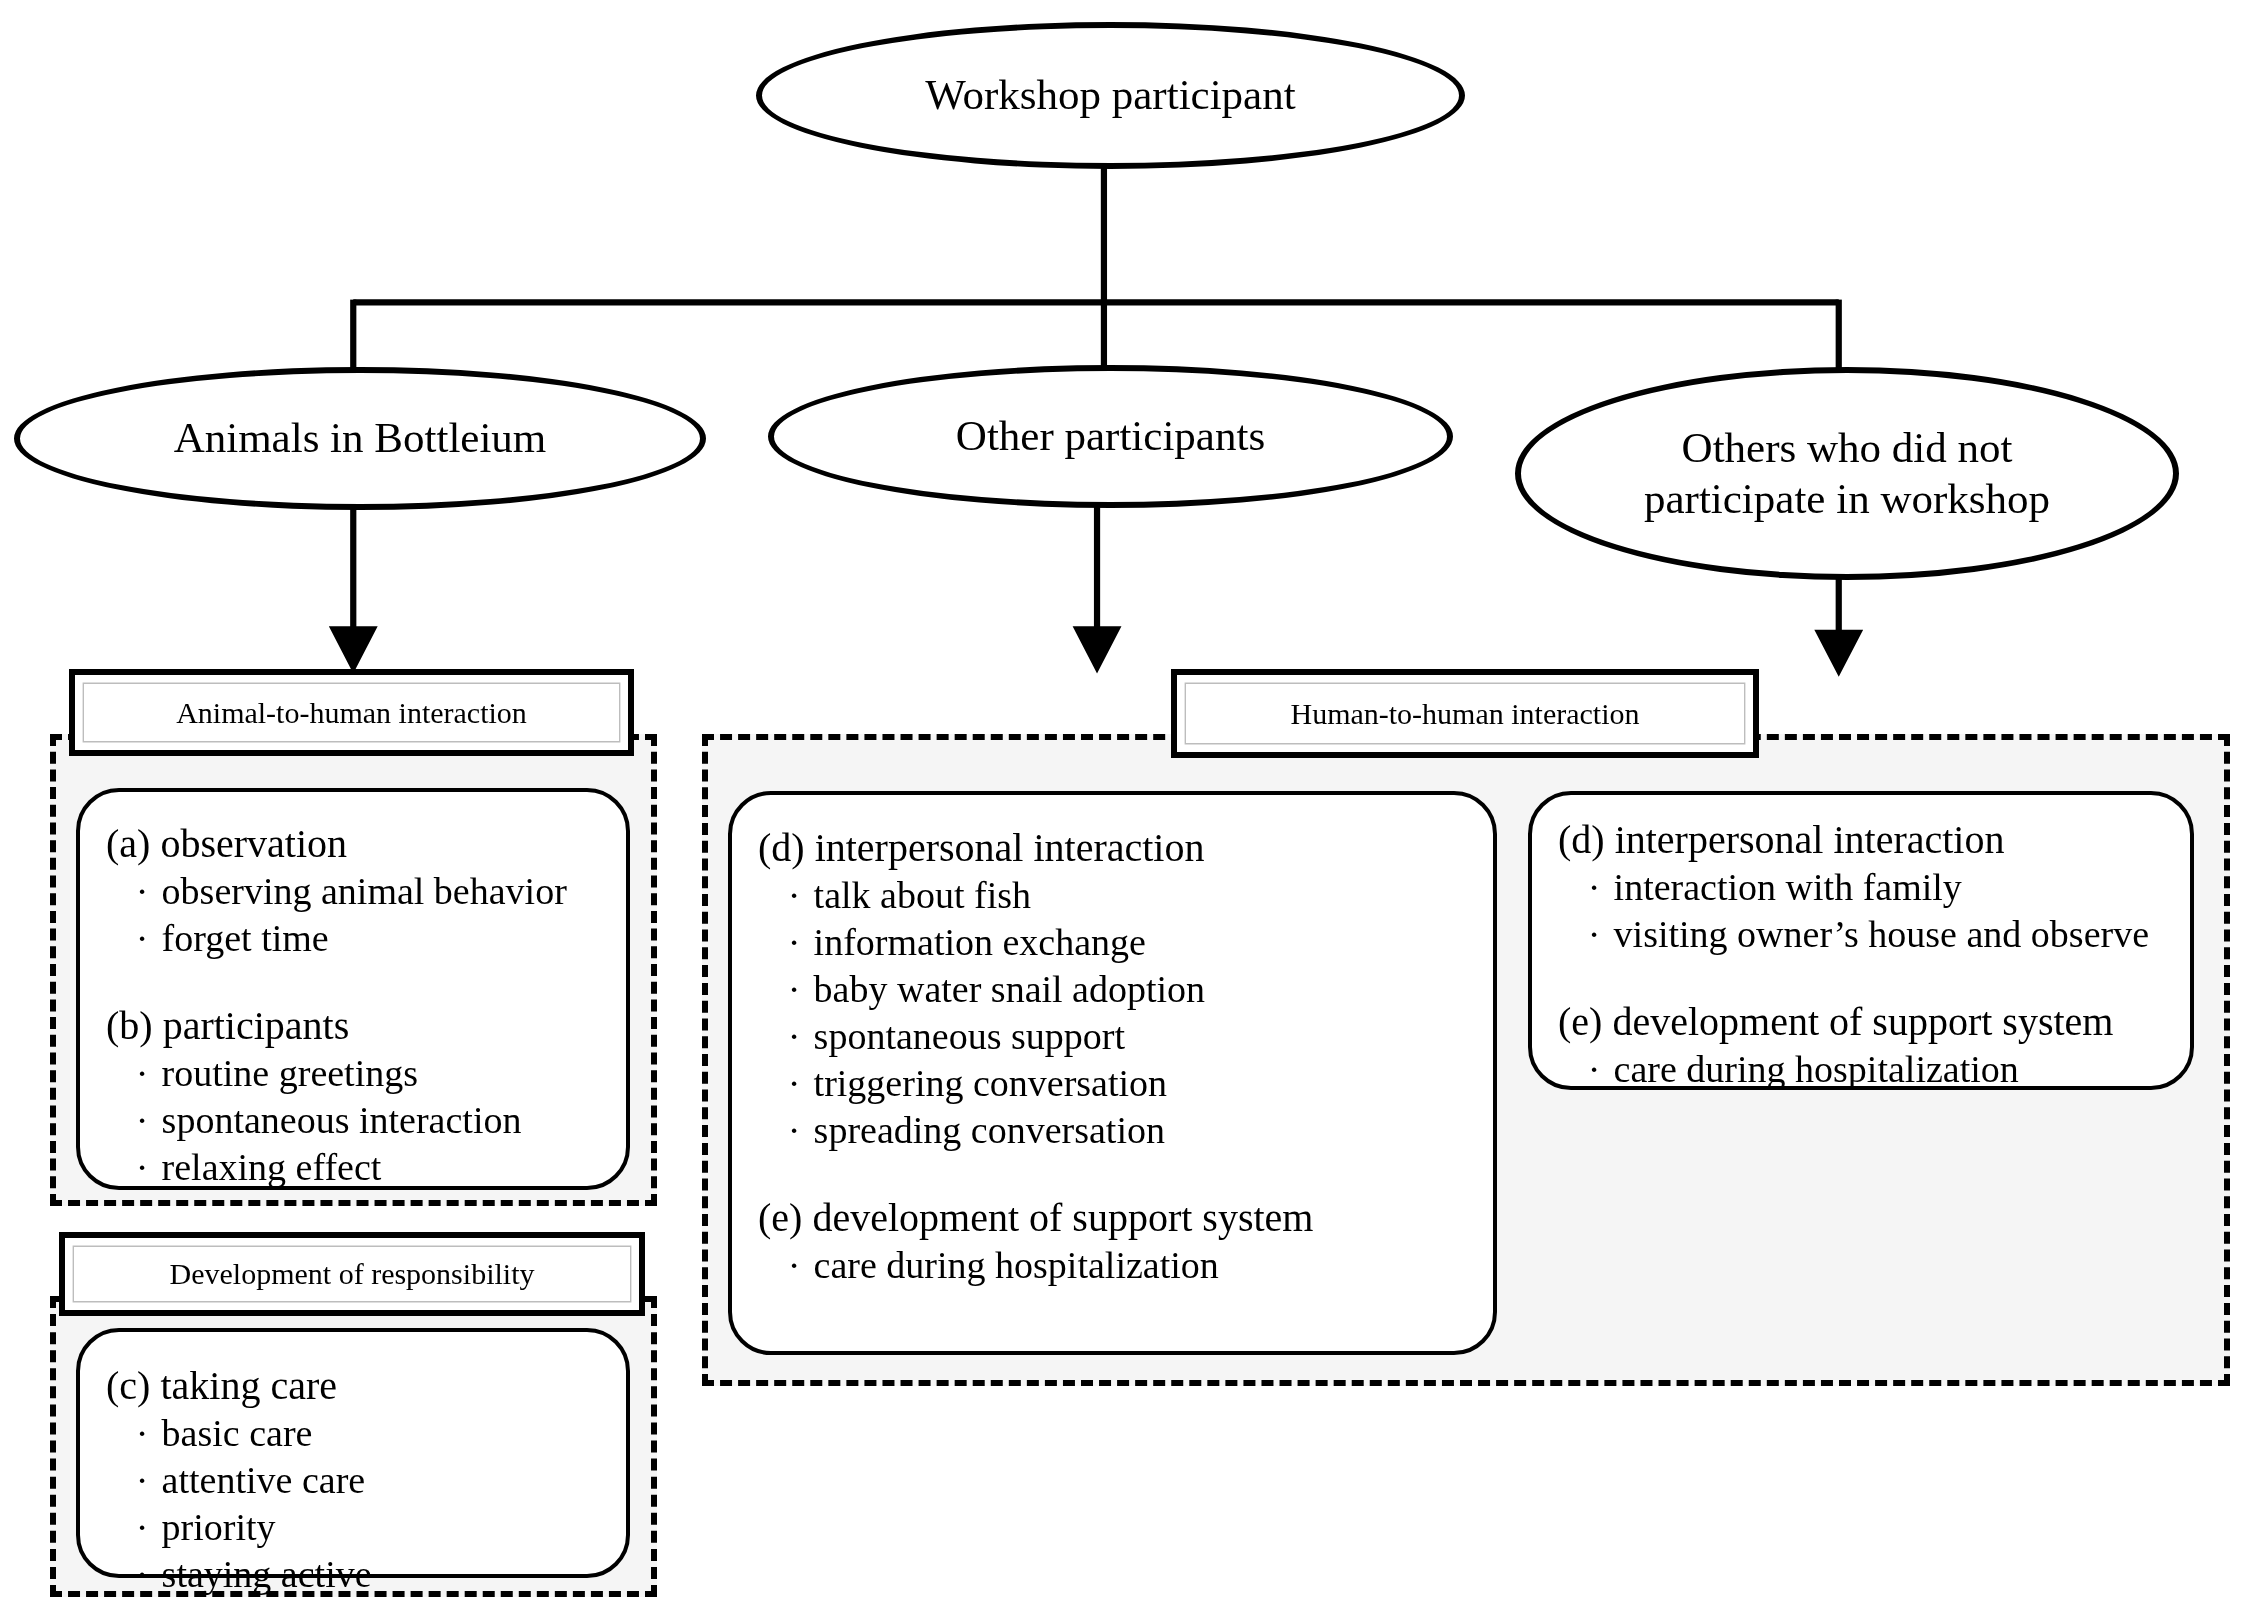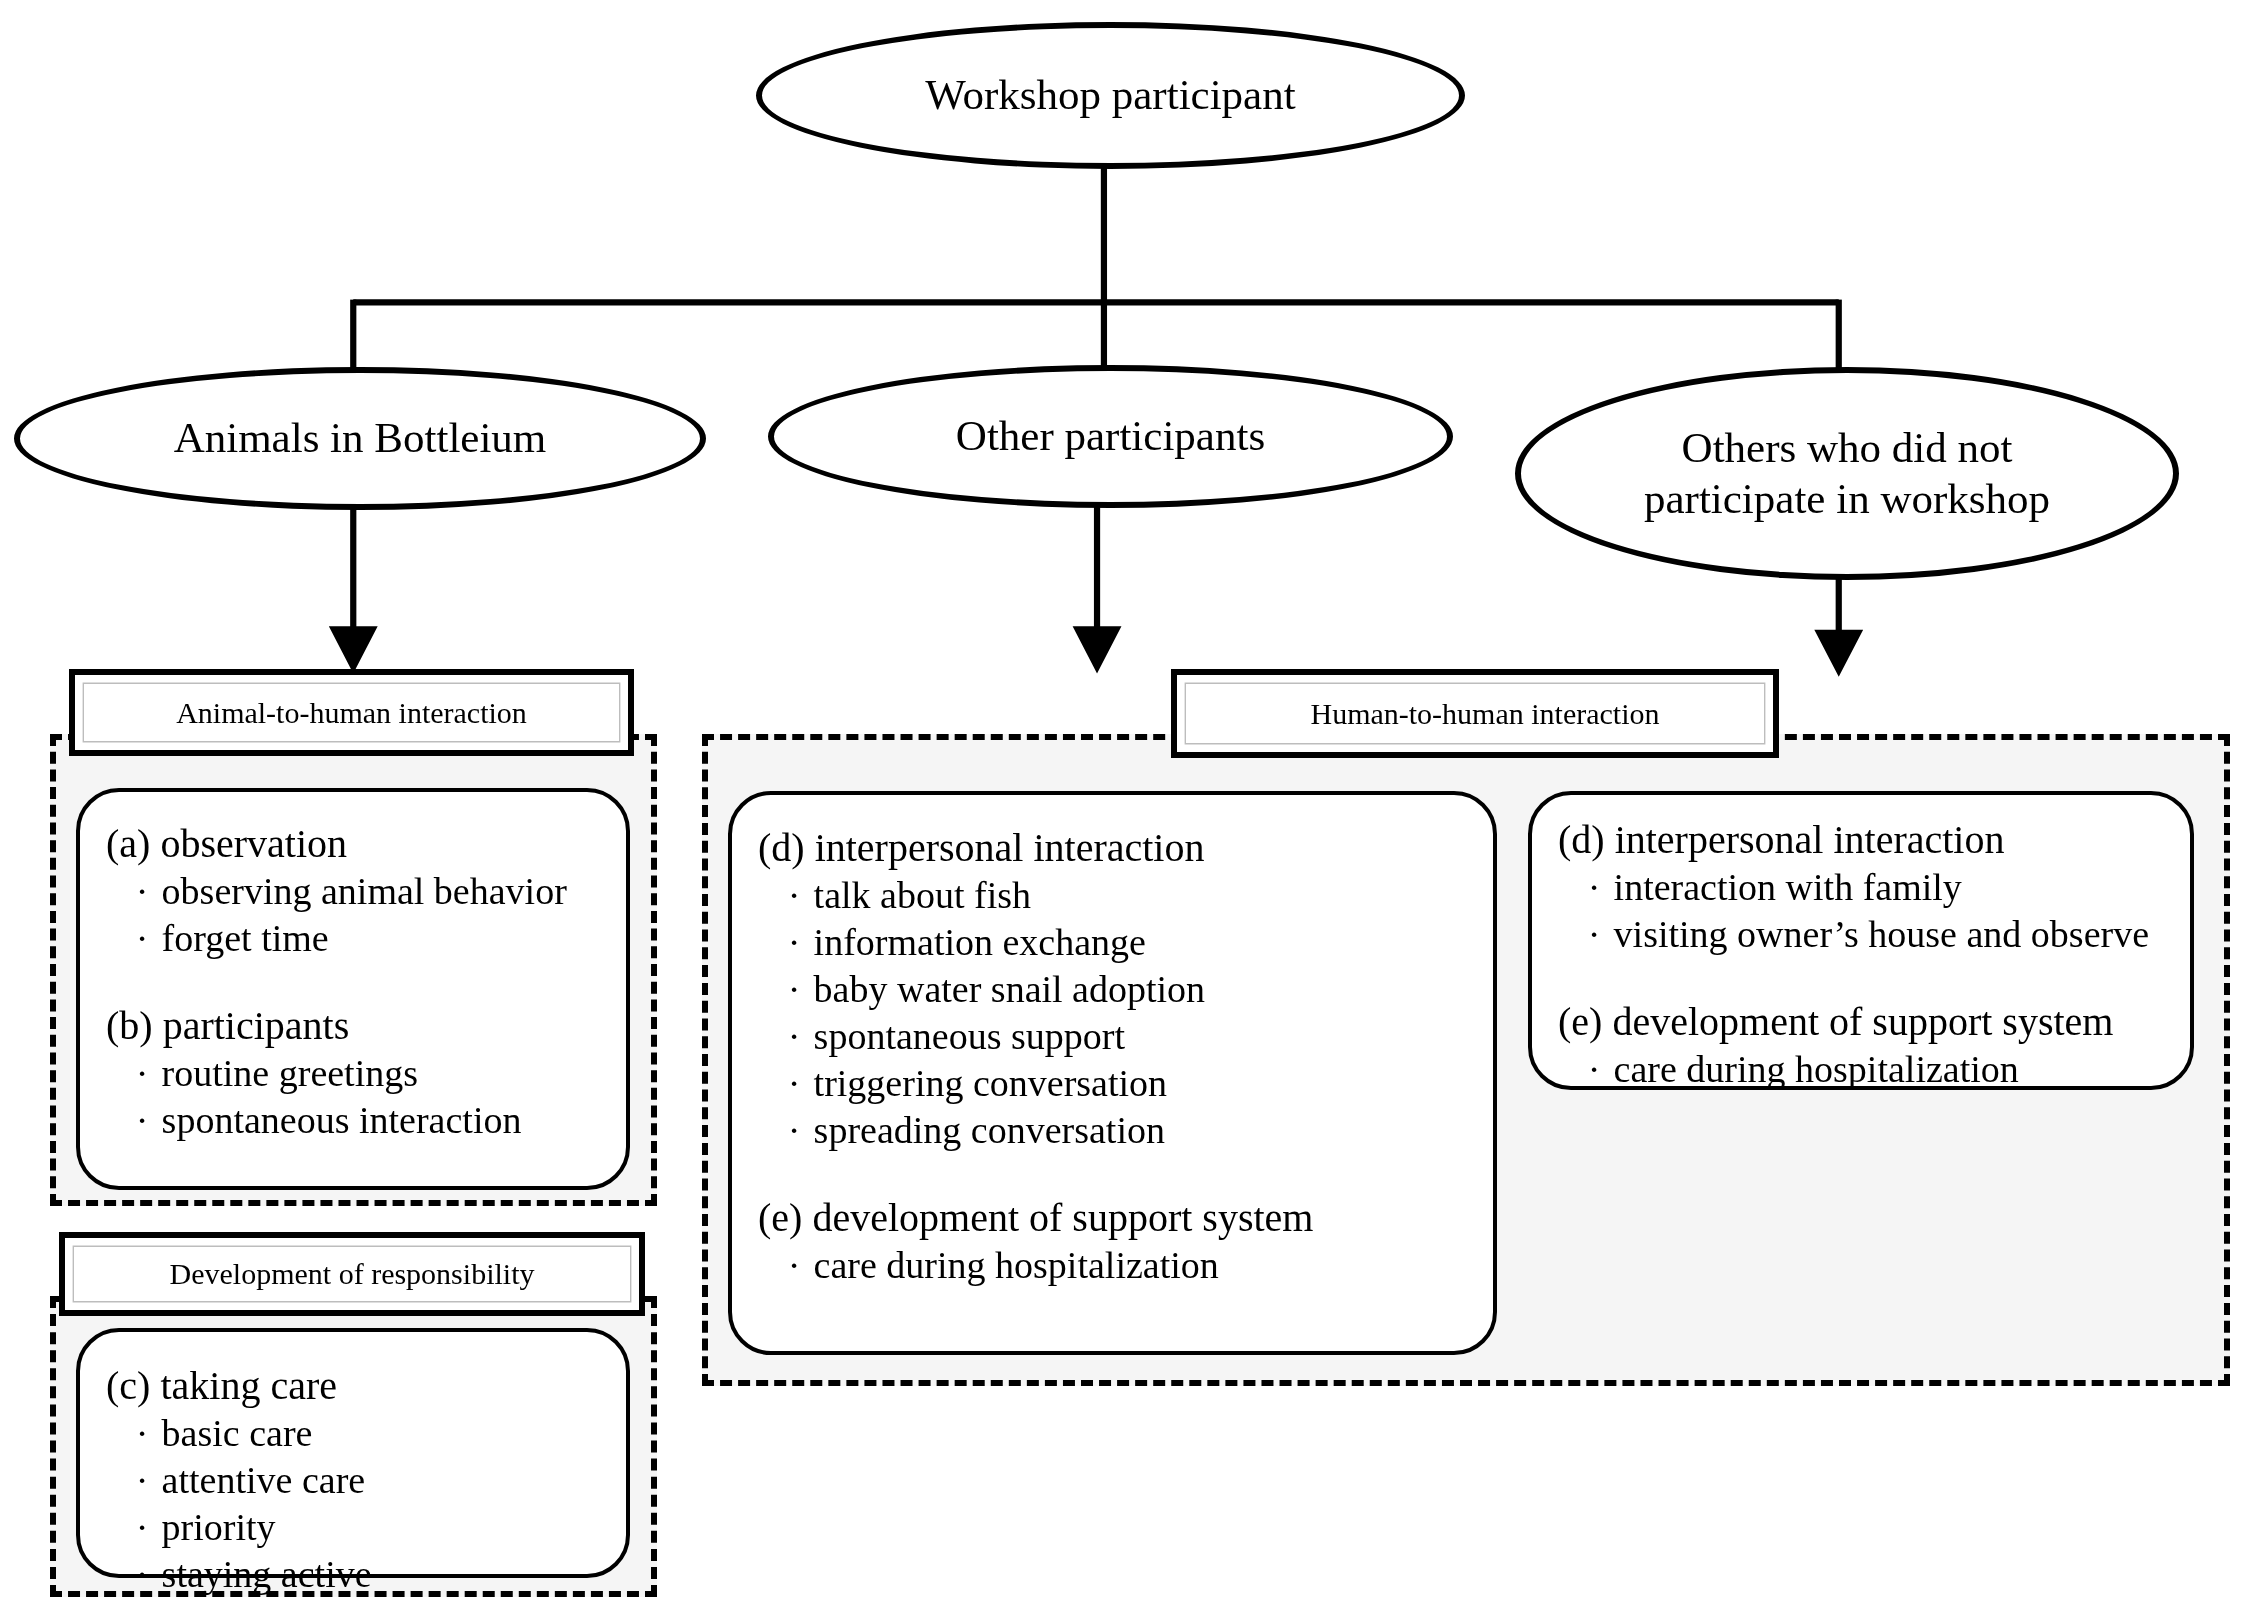--- a/index.html
+++ b/index.html
@@ -127,20 +127,21 @@
     <div class="inner">
         <div class="group">
           <div class="group-title">(a) observation</div>
           <div class="bullet-item"><span class="bullet">·</span><span>observing animal behavior</span></div>
           <div class="bullet-item"><span class="bullet">·</span><span>forget time</span></div>
         </div>
         <div class="group">
           <div class="group-title">(b) participants</div>
           <div class="bullet-item"><span class="bullet">·</span><span>routine greetings</span></div>
           <div class="bullet-item"><span class="bullet">·</span><span>spontaneous interaction</span></div>
+          <div class="bullet-item"><span class="bullet">·</span><span>relaxing effect</span></div>
         </div>
       </div>
   </div>
 
   <div class="dashed-panel" style="left:50px;top:1296px;width:595px;height:289px;"></div>
   <div class="header-box" style="left:59px;top:1232px;width:574px;height:72px;">
     <span>Development of responsibility</span>
   </div>
   <div class="round-box pad26" style="left:76px;top:1328px;width:554px;height:250px;">
     <div class="inner">
@@ -148,21 +149,21 @@
           <div class="group-title">(c) taking care</div>
           <div class="bullet-item"><span class="bullet">·</span><span>basic care</span></div>
           <div class="bullet-item"><span class="bullet">·</span><span>attentive care</span></div>
           <div class="bullet-item"><span class="bullet">·</span><span>priority</span></div>
           <div class="bullet-item"><span class="bullet">·</span><span>staying active</span></div>
         </div>
       </div>
   </div>
 
   <div class="dashed-panel" style="left:702px;top:734px;width:1516px;height:640px;"></div>
-  <div class="header-box" style="left:1171px;top:669px;width:576px;height:77px;padding-left:20px;">
+  <div class="header-box" style="left:1171px;top:669px;width:576px;height:77px;">
     <span>Human-to-human interaction</span>
   </div>
 
   <div class="round-box pad42" style="left:728px;top:791px;width:769px;height:564px;">
     <div class="inner">
         <div class="group">
           <div class="group-title">(d) interpersonal interaction</div>
           <div class="bullet-item"><span class="bullet">·</span><span>talk about fish</span></div>
           <div class="bullet-item"><span class="bullet">·</span><span>information exchange</span></div>
           <div class="bullet-item"><span class="bullet">·</span><span>baby water snail adoption</span></div>

